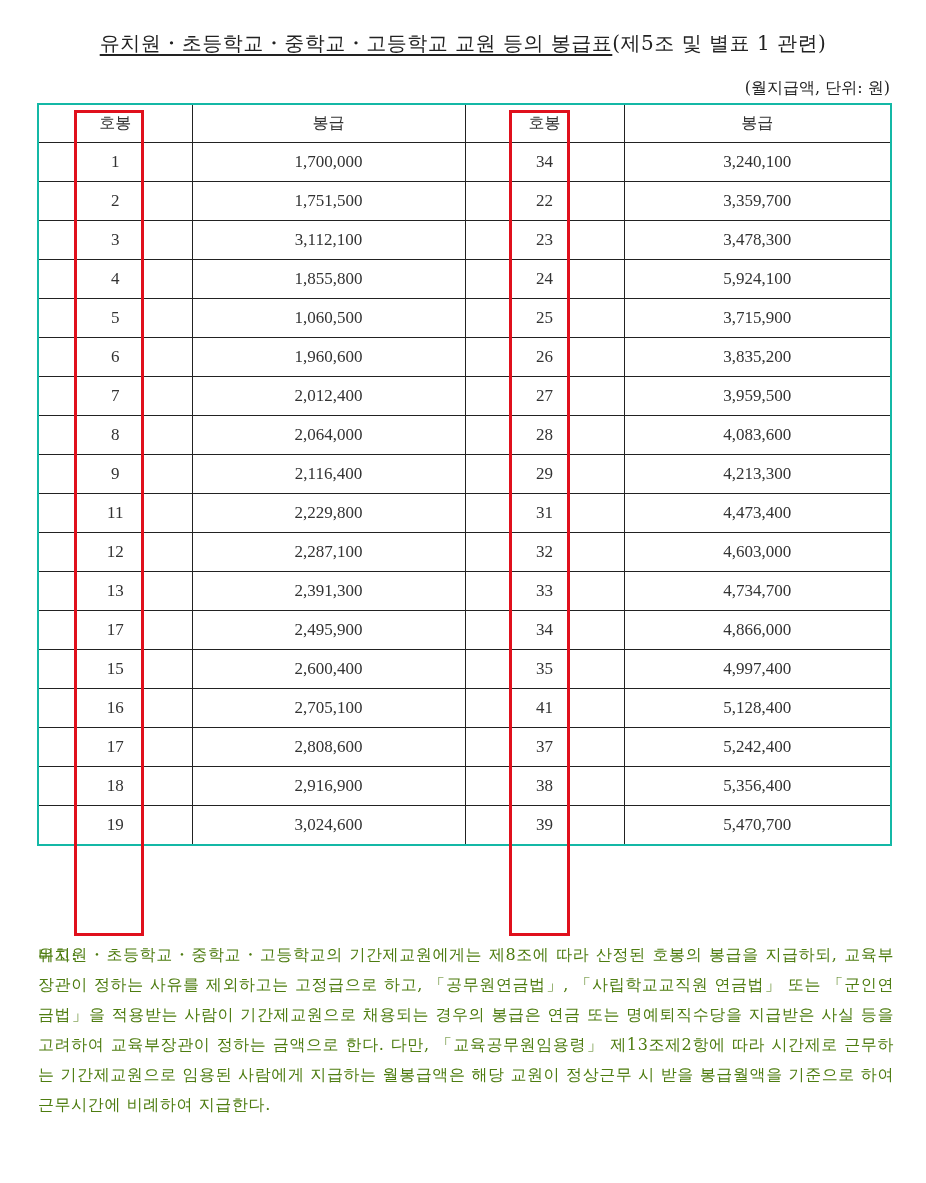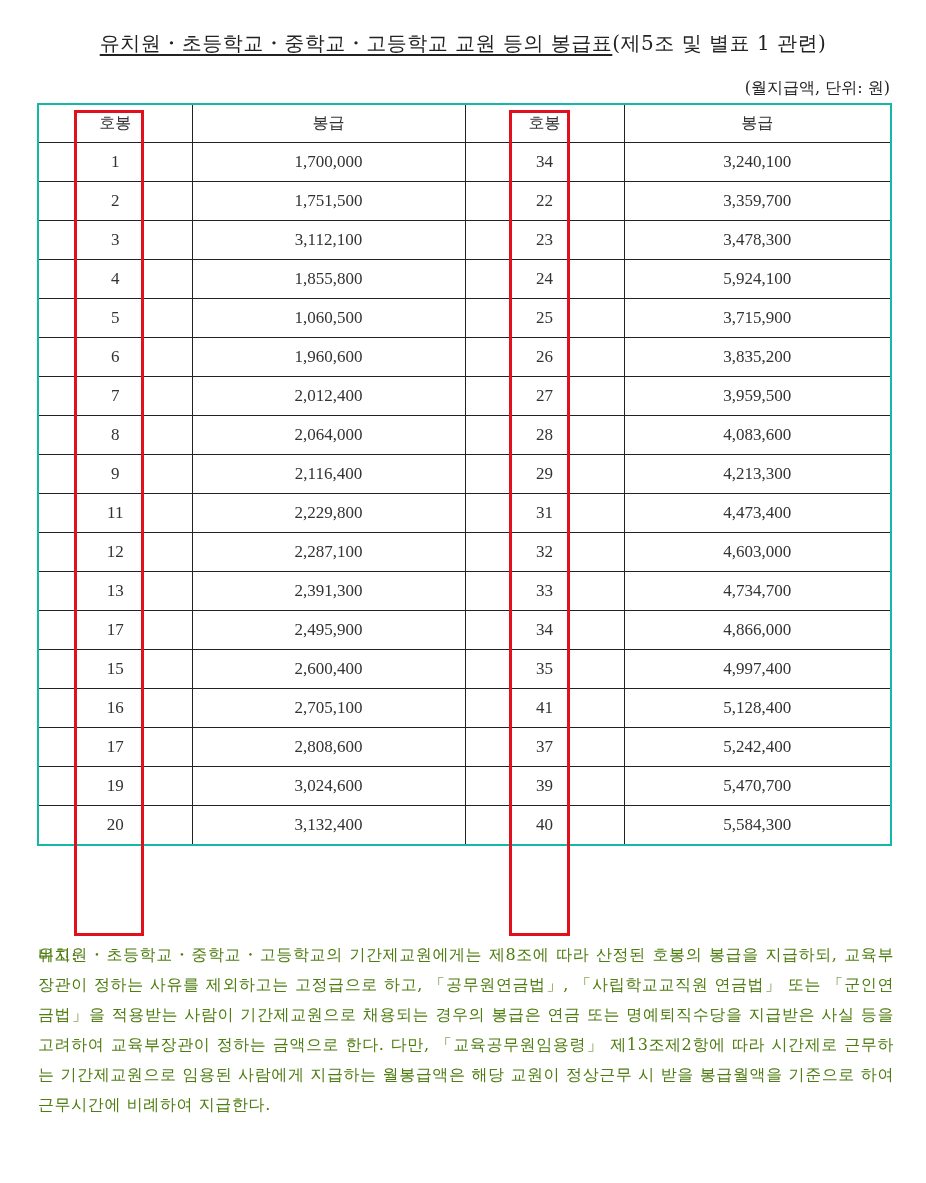--- a/index.html
+++ b/index.html
@@ -133,30 +133,30 @@
         <td>41</td>
         <td>5,128,400</td>
       </tr>
       <tr>
         <td>17</td>
         <td>2,808,600</td>
         <td>37</td>
         <td>5,242,400</td>
       </tr>
       <tr>
+        <td>18</td>
+        <td>2,916,900</td>
+        <td>38</td>
+        <td>5,356,400</td>
+      </tr>
+      <tr>
         <td>19</td>
         <td>3,024,600</td>
         <td>39</td>
         <td>5,470,700</td>
-      </tr>
-      <tr>
-        <td>20</td>
-        <td>3,132,400</td>
-        <td>40</td>
-        <td>5,584,300</td>
       </tr>
     </tbody>
 </table>
 
 <div class="hl" style="left:74px; top:110px; width:70px; height:826px;"></div>
 <div class="hl" style="left:509px; top:110px; width:61px; height:826px;"></div>
 
 <div class="note">
   <span class="lbl">비고:</span>
   <div class="body">유치원・초등학교・중학교・고등학교의 기간제교원에게는 제8조에 따라 산정된 호봉의 봉급을 지급하되, 교육부장관이 정하는 사유를 제외하고는 고정급으로 하고, 「공무원연금법」, 「사립학교교직원 연금법」 또는 「군인연금법」을 적용받는 사람이 기간제교원으로 채용되는 경우의 봉급은 연금 또는 명예퇴직수당을 지급받은 사실 등을 고려하여 교육부장관이 정하는 금액으로 한다. 다만, 「교육공무원임용령」 제13조제2항에 따라 시간제로 근무하는 기간제교원으로 임용된 사람에게 지급하는 월봉급액은 해당 교원이 정상근무 시 받을 봉급월액을 기준으로 하여 근무시간에 비례하여 지급한다.</div>

